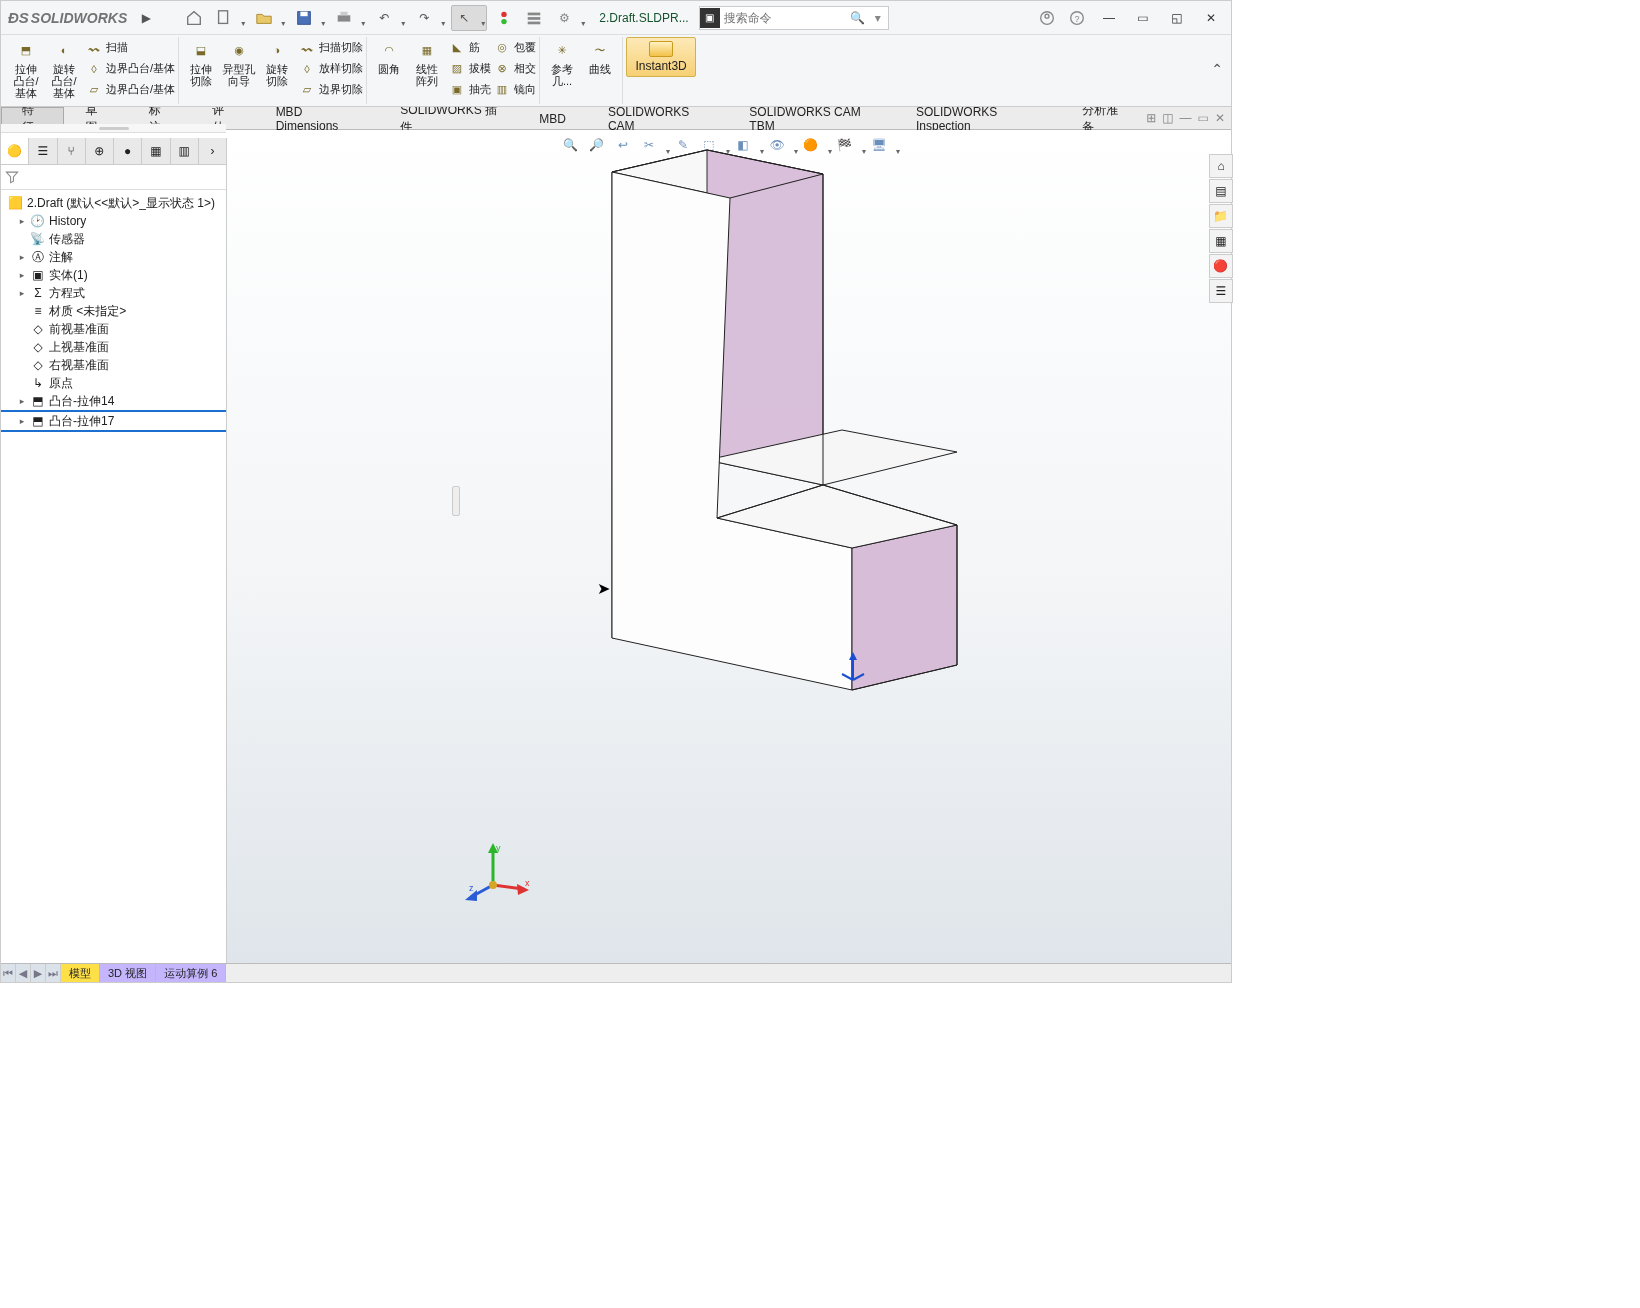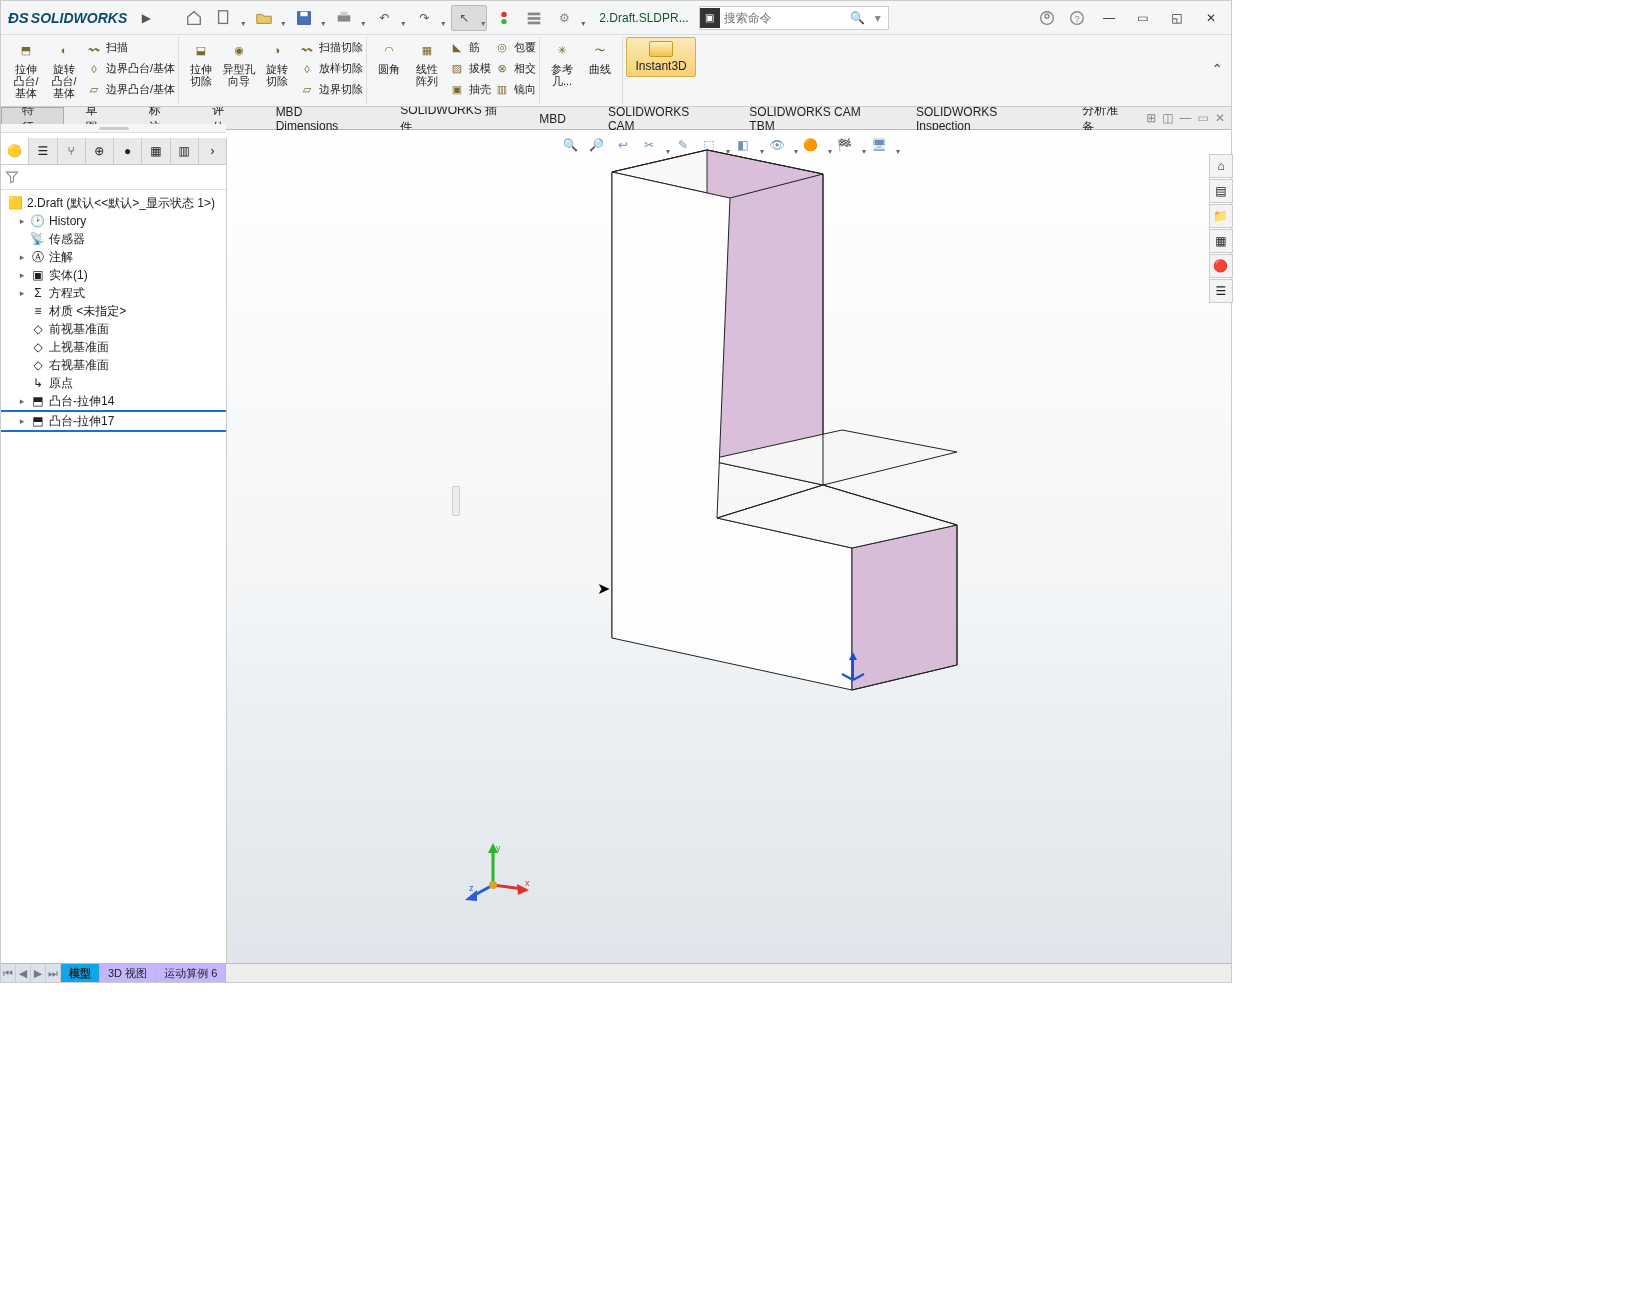--- a/index.html
+++ b/index.html
@@ -1,19 +1,19 @@
 <!DOCTYPE html>
 <html><head>
 <meta charset="utf-8">
 <style>
 html,body{margin:0;padding:0;font-family:"Segoe UI",Tahoma,sans-serif;font-size:12px;color:#222;background:#fff;overflow:hidden}
 .window{width:1230px;height:981px;background:#fff;display:flex;flex-direction:column;position:relative;border:1px solid #ccc}
 
 .titlebar{height:33px;background:#f5f6f7;display:flex;align-items:center;padding:0 3px;border-bottom:1px solid #ddd}
-.logo{color:#0c4a6e;font-weight:600;font-style:italic;font-size:14px;padding:0 4px;display:flex;align-items:center}
+.logo{color:#737373;font-weight:600;font-style:italic;font-size:14px;padding:0 4px;display:flex;align-items:center}
 .logo .ds{font-style:italic;font-weight:bold;font-size:15px;margin-right:2px}
 .tb-btn{min-width:24px;height:24px;display:flex;align-items:center;justify-content:center;margin:0 2px;color:#555;border:1px solid transparent;border-radius:2px}
 .tb-btn.drop{padding-right:10px;position:relative}
 .tb-btn.drop:after{content:"▾";font-size:8px;position:absolute;right:1px;bottom:2px;color:#666}
 .tb-btn svg{width:18px;height:18px}
 .title-file{padding:0 10px;color:#14532d}
 .search-box{display:flex;align-items:center;border:1px solid #ccc;height:22px;background:#fff}
 .search-box .cmd-icon{width:20px;height:20px;background:#333;color:#fff;display:flex;align-items:center;justify-content:center;font-size:10px}
 .search-box input{border:none;outline:none;width:120px;padding:0 4px;font-size:12px;color:#888}
 .search-box .mag{width:20px;text-align:center;color:#888}
@@ -63,21 +63,21 @@
 .model svg{overflow:visible}
 .cursor{position:absolute;left:370px;top:449px;font-size:16px;color:#000}
 .triad{position:absolute;left:238px;bottom:60px}
 .tinytriad{position:absolute;left:613px;top:522px}
 .splitter{position:absolute;left:225px;top:356px;width:6px;height:28px;background:#eee;border:1px solid #ccc;border-radius:2px}
 
 .doctabs{height:18px;background:#eee;display:flex;align-items:stretch;border-top:1px solid #bbb;font-size:11px}
 .doctabs .nav{display:flex}
 .doctabs .nav span{width:14px;display:flex;align-items:center;justify-content:center;color:#778;border-right:1px solid #ccc;background:#dbe2ea}
 .doctabs .dtab{padding:0 8px;border-right:1px solid #bbb;display:flex;align-items:center;background:#c4b5fd}
-.doctabs .dtab.active{background:#0ea5e9;font-weight:700}
+.doctabs .dtab.active{background:#fde047;font-weight:400}
 
 .status{height:19px;background:#fdfdfd;border-top:1px solid #ccc;display:flex;align-items:center;font-size:11px;padding:0 6px;color:#333}
 .status .spacer{flex:1}
 .gear{color:#888}
 </style>
 </head>
 <body>
 
 <div class="window">
 

